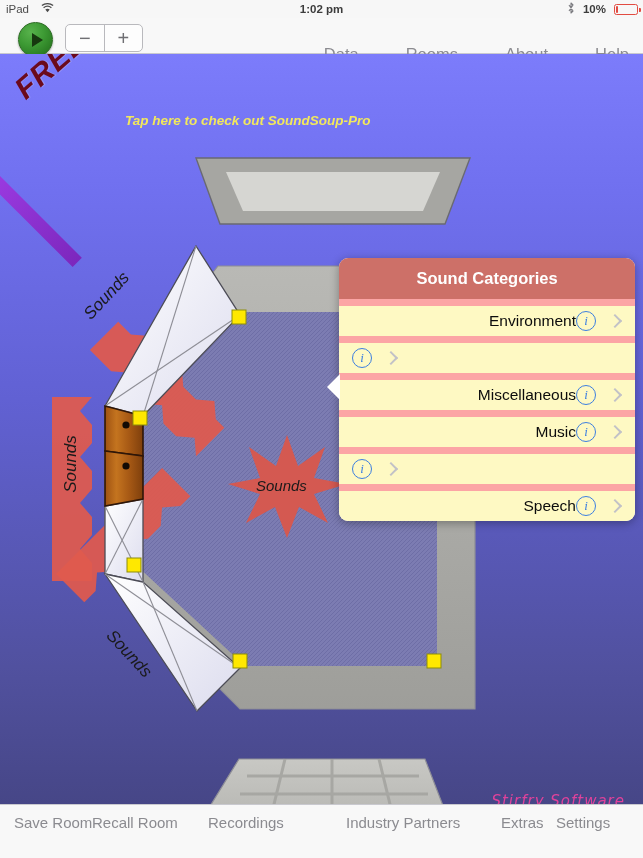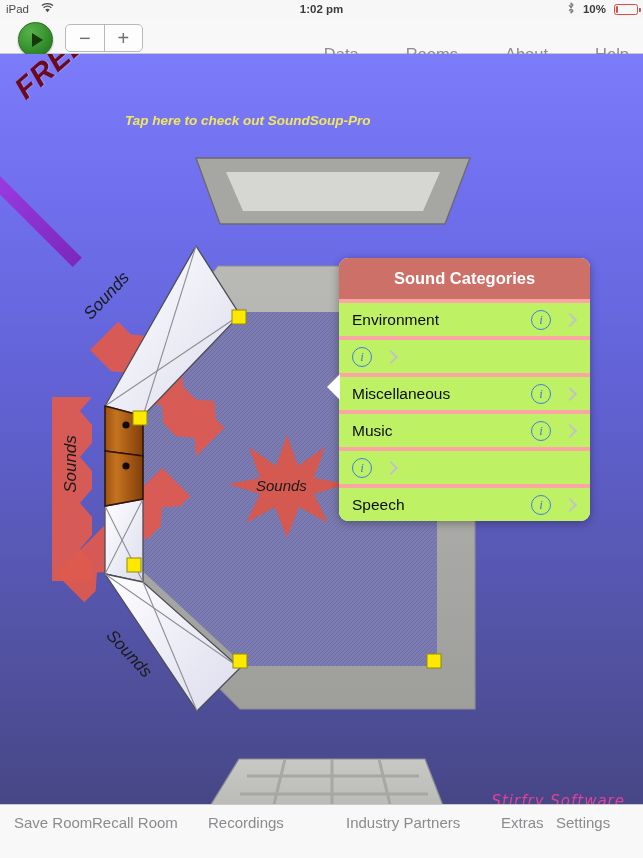--- a/index.html
+++ b/index.html
@@ -220,26 +220,27 @@
   }
   .sounds-ul  { left: 78px;  top: 232px; transform: rotate(-47deg); }
   .sounds-lft { left: 42px;  top: 400px; transform: rotate(-90deg); }
   .sounds-ll  { left: 100px; top: 590px; transform: rotate(47deg); }
   .sounds-ctr { left: 256px; top: 423px; font-size: 15px; }
 
   
   .popover {
     position: absolute;
     left: 339px; top: 204px;
-    width: 251px;
+    width: 296px;
     border-radius: 9px;
     background: #ffffff;
     box-shadow: 0 2px 10px rgba(0,0,0,.33);
     overflow: visible;
     z-index: 50;
+    text-align: right;
   }
   .popover-inner {
     border-radius: 9px;
     overflow: hidden;
   }
   .popover-arrow {
     position: absolute;
     left: -12px; top: 116px;
     width: 0; height: 0;
     border-top: 13px solid transparent;
@@ -255,23 +256,23 @@
     color: #ffffff;
     font-size: 16.5px;
     font-weight: bold;
   }
   .popover-row {
     height: 37px;
     display: flex;
     align-items: center;
     padding: 0 11px 0 13px;
     box-sizing: border-box;
-    border-top: 4px solid #fca5a5;
-    cursor: pointer;
-    background: #bef264;
+    border-top: 7px solid #fca5a5;
+    cursor: pointer;
+    background: #fef9c3;
   }
   .popover-row:first-of-type { border-top: none; }
   .popover-row .label {
     flex: 1;
     font-size: 15.5px;
     color: #0c0c0c;
   }
   .info-icon {
     width: 20px; height: 20px;
     border: 1.4px solid #3d7fe0;

